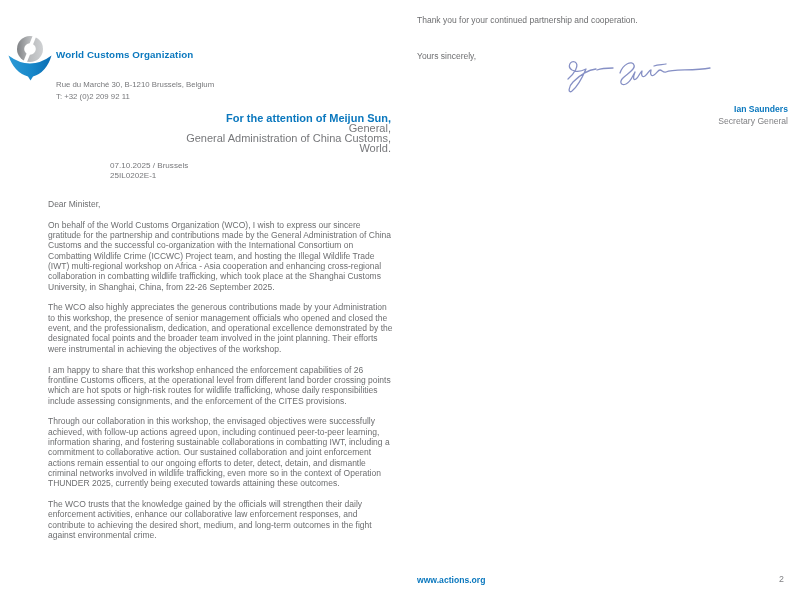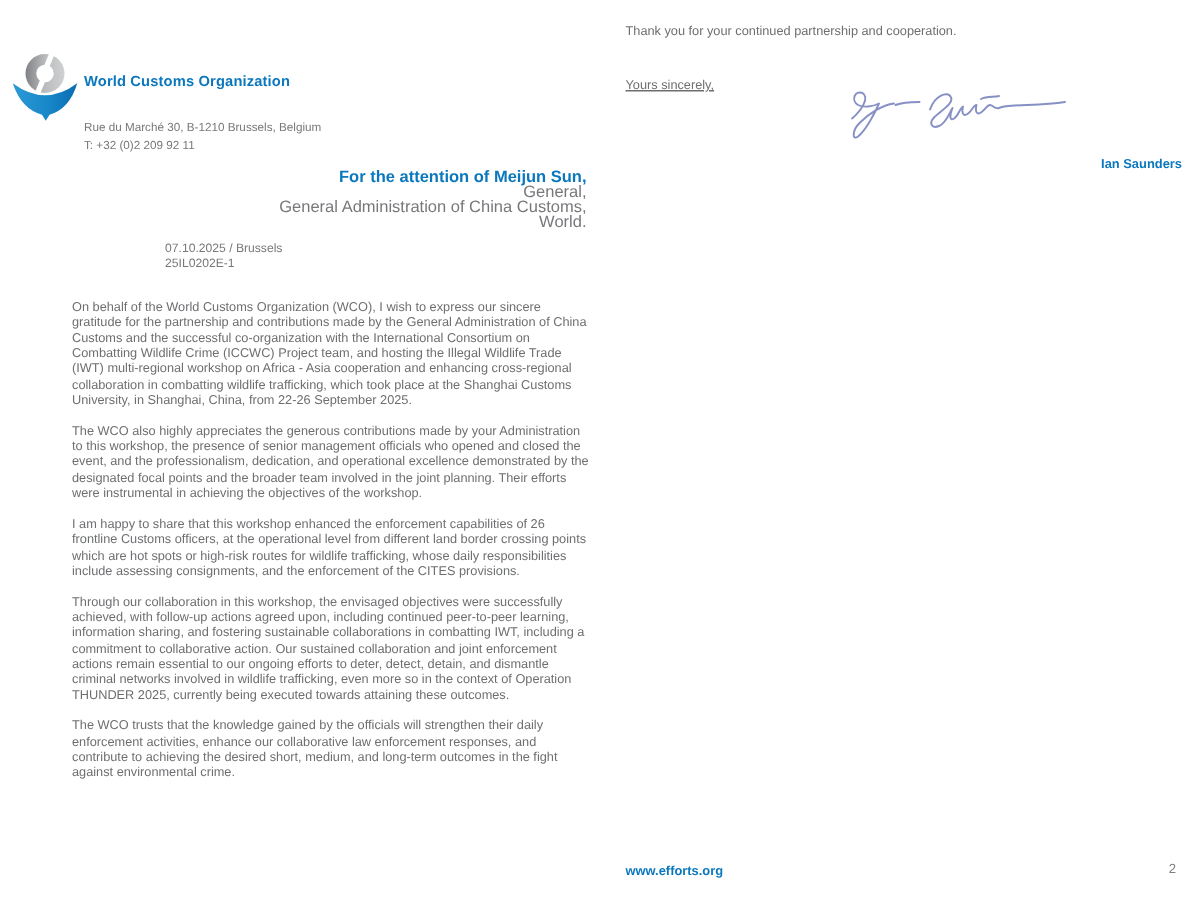--- a/index.html
+++ b/index.html
@@ -36,21 +36,21 @@
     font-size: 8.1px; line-height: 10.1px; color: #77787b;
   }
   .letter-body {
     left: 48px; top: 199px; width: 345px;
     font-size: 8.5px; line-height: 10.35px; color: #6d6e70;
   }
   .letter-body p { margin-bottom: 10.35px; }
 
   
   .closing-line { left: 417px; top: 15px; font-size: 8.5px; color: #6d6e70; }
-  .signoff      { left: 417px; top: 51px; font-size: 8.5px; color: #6d6e70; text-decoration: underline; }
+  .signoff      { left: 417px; top: 51px; font-size: 8.5px; color: #6d6e70; }
   .signature    { left: 558px; top: 57px; width: 158px; height: 42px; }
   .signatory {
     left: 500px; top: 104px; width: 288px;
     text-align: right; font-size: 8.6px; line-height: 11.5px;
   }
   .signatory .name  { color: #0b78be; font-weight: bold; }
   .signatory .title { color: #808184; }
   .footer-url {
     left: 417px; top: 575px;
     font-size: 8.6px; font-weight: bold; color: #0b78be;
@@ -99,20 +99,21 @@
   <div>General Administration of China Customs,</div>
   <div>World.</div>
 </div>
 
 <div class="abs dateblock">
   <div>07.10.2025 / Brussels</div>
   <div>25IL0202E-1</div>
 </div>
 
 <div class="abs letter-body">
+  <p>Dear Minister,</p>
   <p>On behalf of the World Customs Organization (WCO), I wish to express our sincere gratitude for the partnership and contributions made by the General Administration of China Customs and the successful co-organization with the International Consortium on Combatting Wildlife Crime (ICCWC) Project team, and hosting the Illegal Wildlife Trade (IWT) multi-regional workshop on Africa - Asia cooperation and enhancing cross-regional collaboration in combatting wildlife trafficking, which took place at the Shanghai Customs University, in Shanghai, China, from 22-26 September 2025.</p>
   <p>The WCO also highly appreciates the generous contributions made by your Administration to this workshop, the presence of senior management officials who opened and closed the event, and the professionalism, dedication, and operational excellence demonstrated by the designated focal points and the broader team involved in the joint planning. Their efforts were instrumental in achieving the objectives of the workshop.</p>
   <p>I am happy to share that this workshop enhanced the enforcement capabilities of 26 frontline Customs officers, at the operational level from different land border crossing points which are hot spots or high-risk routes for wildlife trafficking, whose daily responsibilities include assessing consignments, and the enforcement of the CITES provisions.</p>
   <p>Through our collaboration in this workshop, the envisaged objectives were successfully achieved, with follow-up actions agreed upon, including continued peer-to-peer learning, information sharing, and fostering sustainable collaborations in combatting IWT, including a commitment to collaborative action. Our sustained collaboration and joint enforcement actions remain essential to our ongoing efforts to deter, detect, detain, and dismantle criminal networks involved in wildlife trafficking, even more so in the context of Operation THUNDER 2025, currently being executed towards attaining these outcomes.</p>
   <p>The WCO trusts that the knowledge gained by the officials will strengthen their daily enforcement activities, enhance our collaborative law enforcement responses, and contribute to achieving the desired short, medium, and long-term outcomes in the fight against environmental crime.</p>
 </div>
 
 <div class="abs closing-line">Thank you for your continued partnership and cooperation.</div>
 
 <div class="abs signoff">Yours sincerely,</div>
@@ -121,17 +122,18 @@
   <svg width="158" height="42" viewBox="0 0 158 42" xmlns="http://www.w3.org/2000/svg" fill="none" stroke="#8690c5" stroke-width="1.3" stroke-linecap="round" stroke-linejoin="round">
     <path d="M10 22 C16 17 22 8 17 5 C12 3 9 10 14 13 C18 15 24 14 28 12 C25 19 19 30 14 34 C10 37 10 30 15 25 C21 19 30 13 38 12"></path>
     <path d="M39 13 C44 11 50 11 55 11"></path>
     <path d="M62 16 C65 7 74 3 76 8 C78 12 69 17 65 21 C61 25 63 29 68 27 C73 25 75 18 77 15 C75 20 75 24 78 22 C81 20 82 15 84 14 C83 18 84 21 87 19 C90 17 91 13 93 13 C92 17 93 20 96 18 C99 16 100 13 102 13 C104 13 105 16 108 15 C115 12 134 14 152 11"></path>
     <path d="M96 9 C100 7 105 8 108 7"></path>
   </svg>
 </div>
 
 <div class="abs signatory">
   <div class="name">Ian Saunders</div>
+  <div class="title">Secretary General</div>
 </div>
 
-<a class="abs footer-url">www.efforts.org</a>
+<a class="abs footer-url">www.actions.org</a>
 
 <div class="abs page-number">2</div>
 
 </body></html>

